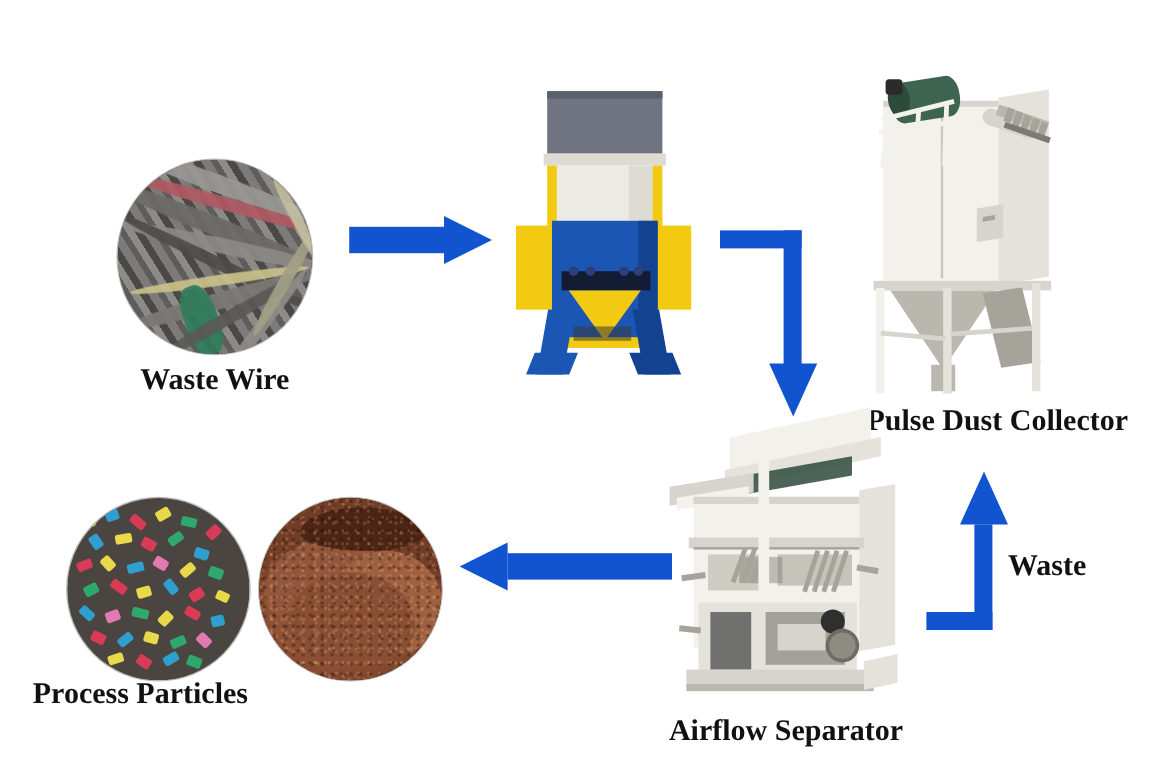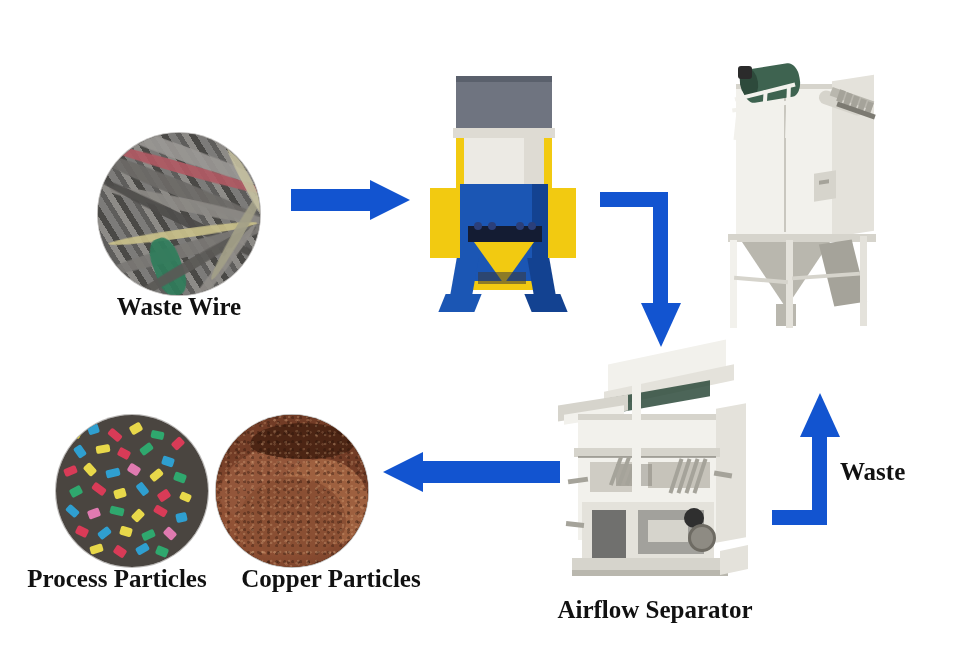--- a/index.html
+++ b/index.html
@@ -158,21 +158,21 @@
       <div class="wire-streak" style="left:-15px; top:82px; width:200px; height:10px; background:#4e4c4a; transform:rotate(26deg);"></div>
       <div class="wire-streak" style="left:10px; top:96px; width:150px; height:9px;  background:#c9c08a; transform:rotate(-8deg);"></div>
       <div class="wire-streak" style="left:-5px; top:110px; width:185px; height:14px; background:#7b7976; transform:rotate(-16deg);"></div>
       <div class="wire-streak" style="left:40px; top:120px; width:60px; height:28px; background:#2f7d5c; border-radius:40%; transform:rotate(70deg);"></div>
       <div class="wire-streak" style="left:18px; top:126px; width:150px; height:11px; background:#5b5956; transform:rotate(-30deg);"></div>
       <div class="wire-streak" style="left:60px; top:134px; width:120px; height:10px; background:#908d88; transform:rotate(-52deg);"></div>
       <div class="wire-streak" style="left:86px; top:94px; width:110px; height:10px; background:#a3a088; transform:rotate(-60deg);"></div>
       <div class="wire-streak" style="left:104px; top:44px; width:90px; height:9px;  background:#c4bfa0; transform:rotate(62deg);"></div>
     </div>
   </div>
-  <div class="node-label" style="left:104px; top:293px; width:150px; font-size:25px;">Waste Wire</div>
+  <div class="node-label" style="left:104px; top:303px; width:150px; font-size:25px;">Waste Wire</div>
 
   <div class="part" style="left:428px; top:76px; width:146px; height:240px;">
 
     <div class="part c-gray" style="left:28px; top:0px;  width:96px; height:52px;"></div>
     <div class="part c-gray-d" style="left:28px; top:0px;  width:96px; height:6px;"></div>
     <div class="part c-white-s" style="left:25px; top:52px; width:102px; height:10px;"></div>
 
     <div class="part c-white" style="left:34px; top:62px; width:84px; height:52px;"></div>
     <div class="part c-white-s" style="left:96px; top:62px; width:22px; height:52px;"></div>
 
@@ -238,20 +238,21 @@
          border-left:44px solid transparent; border-right:44px solid transparent; border-top:66px solid #b9b7ae;"></div>
     <div class="part m-gray2" style="left:108px; top:182px; width:34px; height:62px; transform:skewX(14deg) skewY(-8deg);"></div>
     <div class="part m-gray" style="left:58px;  top:244px; width:20px; height:22px;"></div>
 
     <div class="part m-white" style="left:12px;  top:180px; width:7px; height:88px;"></div>
     <div class="part m-white2" style="left:68px;  top:180px; width:7px; height:88px;"></div>
     <div class="part m-white2" style="left:142px; top:176px; width:7px; height:90px;"></div>
     <div class="part m-white3" style="left:16px;  top:218px; width:54px; height:4px; transform:rotate(5deg);"></div>
     <div class="part m-white3" style="left:74px;  top:214px; width:68px; height:4px; transform:rotate(-4deg);"></div>
   </div>
+  <div class="node-label" style="left:706px; top:337px; width:250px; font-size:25px;">Pulse Dust Collector</div>
 
   <div class="part" style="left:556px; top:352px; width:200px; height:238px;">
 
     <div class="part m-white" style="left:52px; top:0px;  width:118px; height:34px; transform:skewY(-12deg);"></div>
     <div class="part m-white2" style="left:48px; top:26px; width:130px; height:16px; transform:skewY(-12deg);"></div>
 
     <div class="part m-green-d" style="left:44px; top:38px; width:110px; height:16px; transform:skewY(-10deg); opacity:0.85;"></div>
 
     <div class="part m-white3" style="left:2px;  top:48px; width:70px; height:16px; transform:skewY(-9deg);"></div>
     <div class="part m-white" style="left:8px;  top:58px; width:60px; height:10px; transform:skewY(-9deg);"></div>
@@ -343,21 +344,20 @@
     <div class="photo-inner copper-bg">
       <div class="copper-heap" style="left:4px;  top:34px; width:112px; height:78px; background:#93563a;"></div>
       <div class="copper-heap" style="left:58px; top:44px; width:96px;  height:86px; background:#9e603f;"></div>
       <div class="copper-heap" style="left:22px; top:62px; width:108px; height:78px; background:#8a4f33;"></div>
       <div class="copper-heap" style="left:34px; top:8px;  width:104px; height:36px; background:#4c2514;"></div>
       <div class="copper-grain"></div>
     </div>
   </div>
 
   <div class="node-label" style="left:14px; top:565px; width:206px; font-size:25px;">Process Particles</div>
-  <div class="node-label" style="left:226px; top:565px; width:210px; font-size:25px;">Copper Particles</div>
 
   <div>
     <div class="arrow-shaft" style="left:291px; top:189px; width:79px; height:22px;"></div>
     <div class="arrow-head head-right" style="left:370px; top:180px;"></div>
   </div>
 
   <div>
     <div class="arrow-shaft" style="left:600px; top:192px; width:68px; height:15px;"></div>
     <div class="arrow-shaft" style="left:653px; top:192px; width:15px; height:115px;"></div>
     <div class="arrow-head head-down" style="left:641px; top:303px;"></div>

